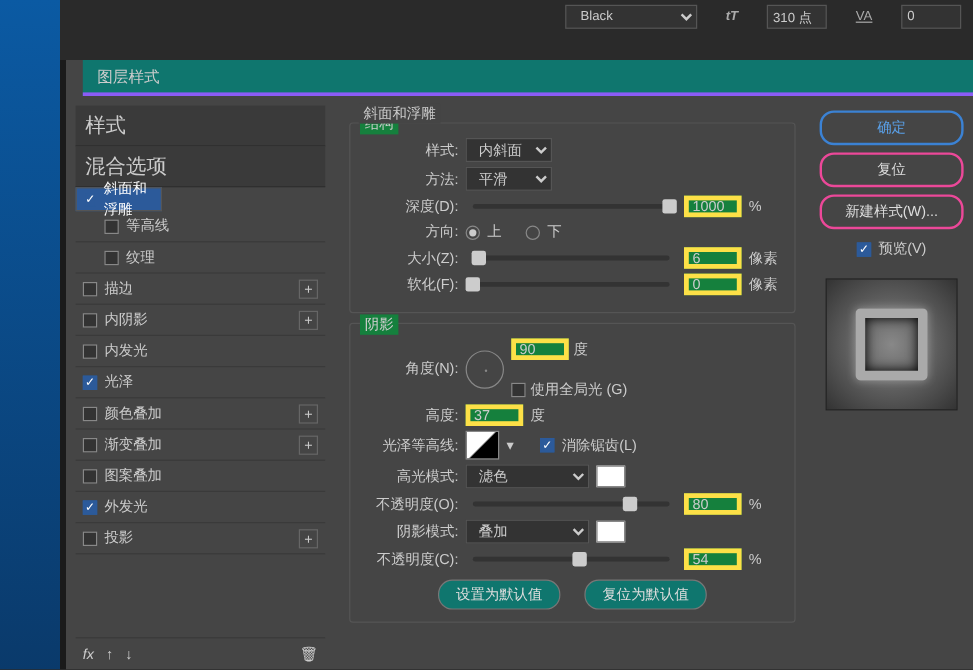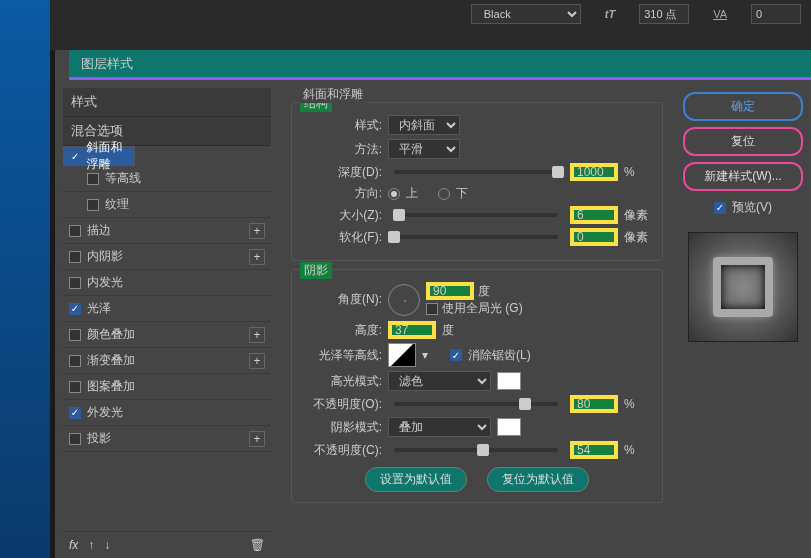--- a/index.html
+++ b/index.html
@@ -6,21 +6,21 @@
 body { background: #1a1a1a; width: 811px; height: 558px; overflow: hidden; position: relative; }
 .bg-strip { position: absolute; left: 0; top: 0; width: 50px; height: 558px; background: linear-gradient(180deg, #0b5aa3, #0a3a6b); }
 .bg-top { position: absolute; left: 50px; top: 0; right: 0; height: 50px; background: #2a2a2a; }
 .top-controls { position: absolute; right: 0; top: 0; display: flex; align-items: center; gap: 24px; padding: 4px 10px; color: #aaa; font-size: 11px; }
 .top-select { background: #333; color: #ccc; border: 1px solid #555; padding: 2px 8px; font-size: 11px; height: 20px; }
 .top-num { width: 50px; background: #333; color: #ccc; border: 1px solid #555; padding: 2px 4px; font-size: 11px; height: 20px; }
 .dialog { position: absolute; left: 55px; top: 50px; right: 0; bottom: 0; background: #454545; color: #ccc; display: flex; flex-direction: column; }
 .titlebar { height: 30px; display: flex; align-items: center; padding: 0 12px; font-size: 13px; background: #0f766e; border-bottom: 3px solid #8b5cf6; margin-left: 14px; }
 .body { flex: 1; display: flex; gap: 10px; padding: 8px 8px 0 8px; }
 .left-panel { width: 208px; display: flex; flex-direction: column; }
-.lp-head { background: #3a3a3a; padding: 5px 8px; font-size: 13px; border-bottom: 1px solid #2f2f2f; }
+.lp-head { background: #3a3a3a; padding: 5px 8px; font-size: 17px; border-bottom: 1px solid #2f2f2f; }
 .lp-row { display: flex; align-items: center; padding: 4px 6px; font-size: 12px; border-bottom: 1px solid #3a3a3a; justify-content: space-between; cursor: pointer; }
 .lp-row .lbl { display: flex; align-items: center; gap: 6px; }
 .lp-row.sel { background: #2c5a9a; color: #fff; }
 .lp-row.indent .lbl { padding-left: 18px; justify-content: center; }
 .chk { width: 12px; height: 12px; border: 1px solid #888; background: #333; display: inline-flex; align-items: center; justify-content: center; font-size: 10px; color: #fff; }
 .chk.on { background: #2c5a9a; border-color: #2c5a9a; }
 .plus { width: 16px; height: 16px; border: 1px solid #666; display: inline-flex; align-items: center; justify-content: center; font-size: 12px; color: #ccc; }
 .lp-foot { margin-top: auto; display: flex; align-items: center; gap: 10px; padding: 6px; border-top: 1px solid #3a3a3a; font-size: 12px; }
 .lp-foot .spacer { flex: 1; }
 .mid-panel { flex: 1; position: relative; padding: 4px 10px 10px 10px; font-size: 12px; }
@@ -205,21 +205,21 @@
           <input class="num" value="0" style="">
           <span class="unit">像素</span>
         </div>
       </div>
 
       <div class="fieldset">
         <div class="legend">阴影</div>
         <div class="row">
           <div class="rlabel">角度(N):</div>
           <div class="angle-wheel"></div>
-          <div style="display:flex;flex-direction:column;gap:0">
+          <div style="display:flex;flex-direction:column;gap:16px">
             <div style="display:flex;align-items:center;gap:4px">
               <input class="num" value="90" style="">
               <span>度</span>
             </div>
             <div style="display:flex;align-items:center;gap:4px">
               <span class="chk"></span>
               <span>使用全局光 (G)</span>
             </div>
           </div>
         </div>

